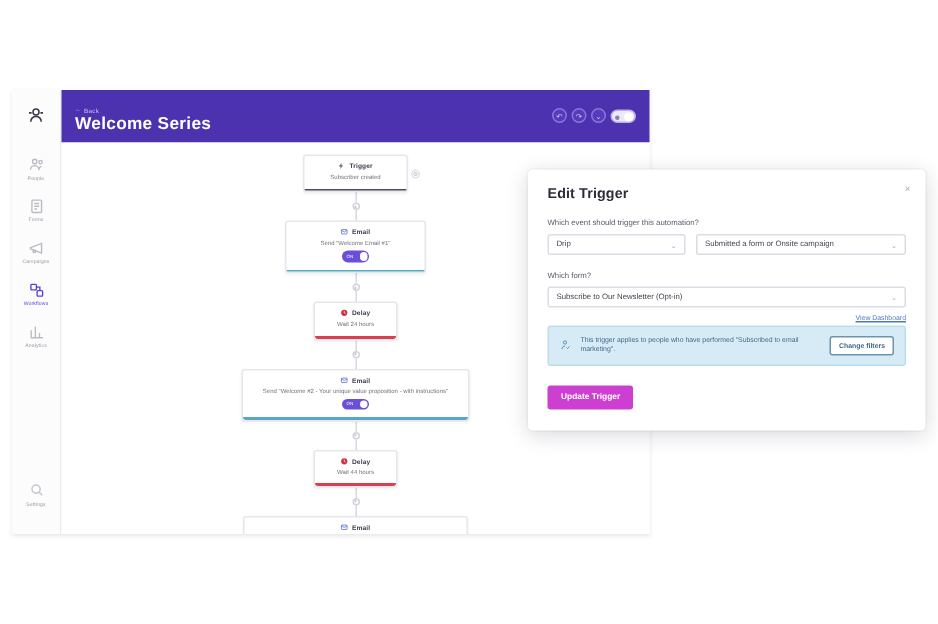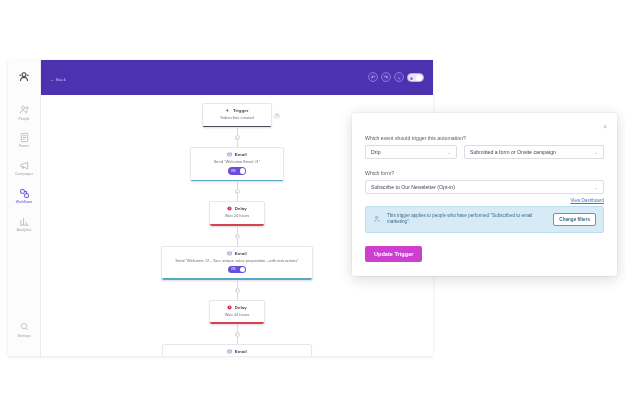--- a/index.html
+++ b/index.html
@@ -247,20 +247,21 @@
       </div>
     </nav>
 
     <section class="main">
 
       <header class="topbar">
         <div class="crumb">
           <span class="crumb-arrow">←</span>
           <span class="crumb-text">Back</span>
         </div>
+        <div class="wf-title">Welcome Series</div>
 
         <div class="topbar-actions">
           <div class="circ-btn">↶</div>
           <div class="circ-btn">↷</div>
           <div class="circ-btn">⌄</div>
           <div class="hdr-toggle">
             <span class="dot"></span>
             <span class="knob"></span>
           </div>
         </div>
@@ -402,20 +403,21 @@
             </div>
 
           </div>
 
         </div>
       </div>
     </section>
   </div>
 
   <aside class="panel">
+    <div class="panel-title">Edit Trigger</div>
     <div class="panel-close">×</div>
 
     <div class="field-label">Which event should trigger this automation?</div>
     <div class="row">
       <div class="select sel-narrow">
         <span>Drip</span>
         <span class="caret">⌄</span>
       </div>
       <div class="select sel-wide">
         <span>Submitted a form or Onsite campaign</span>

